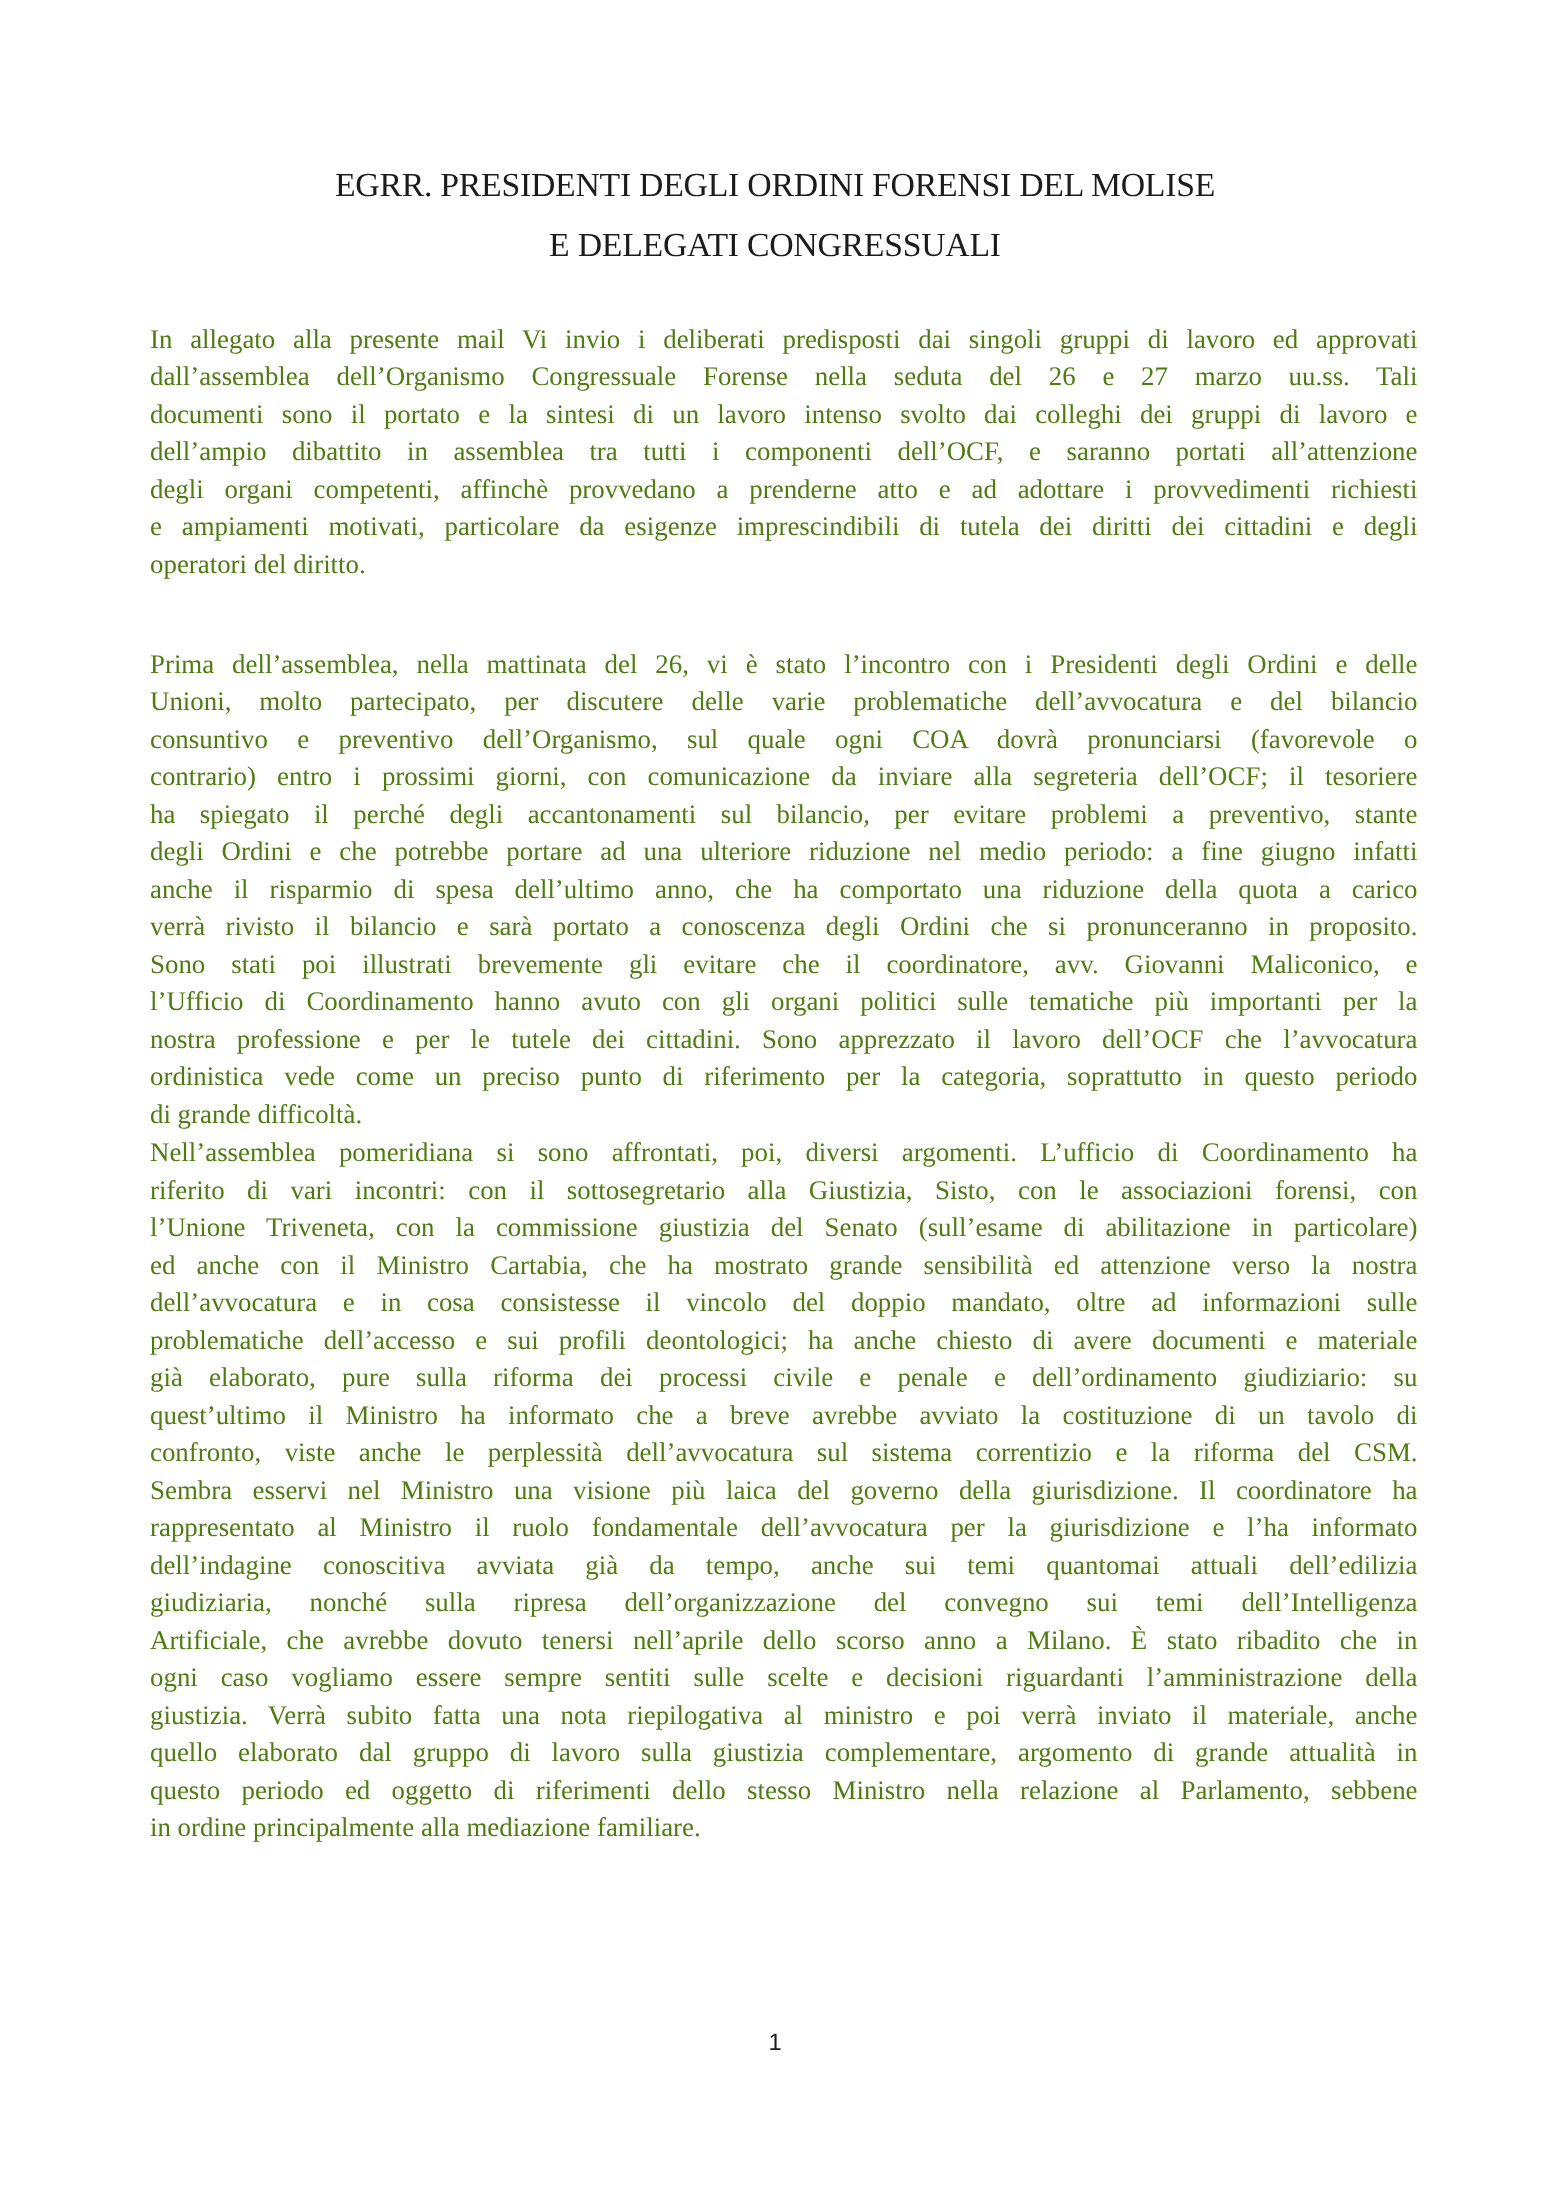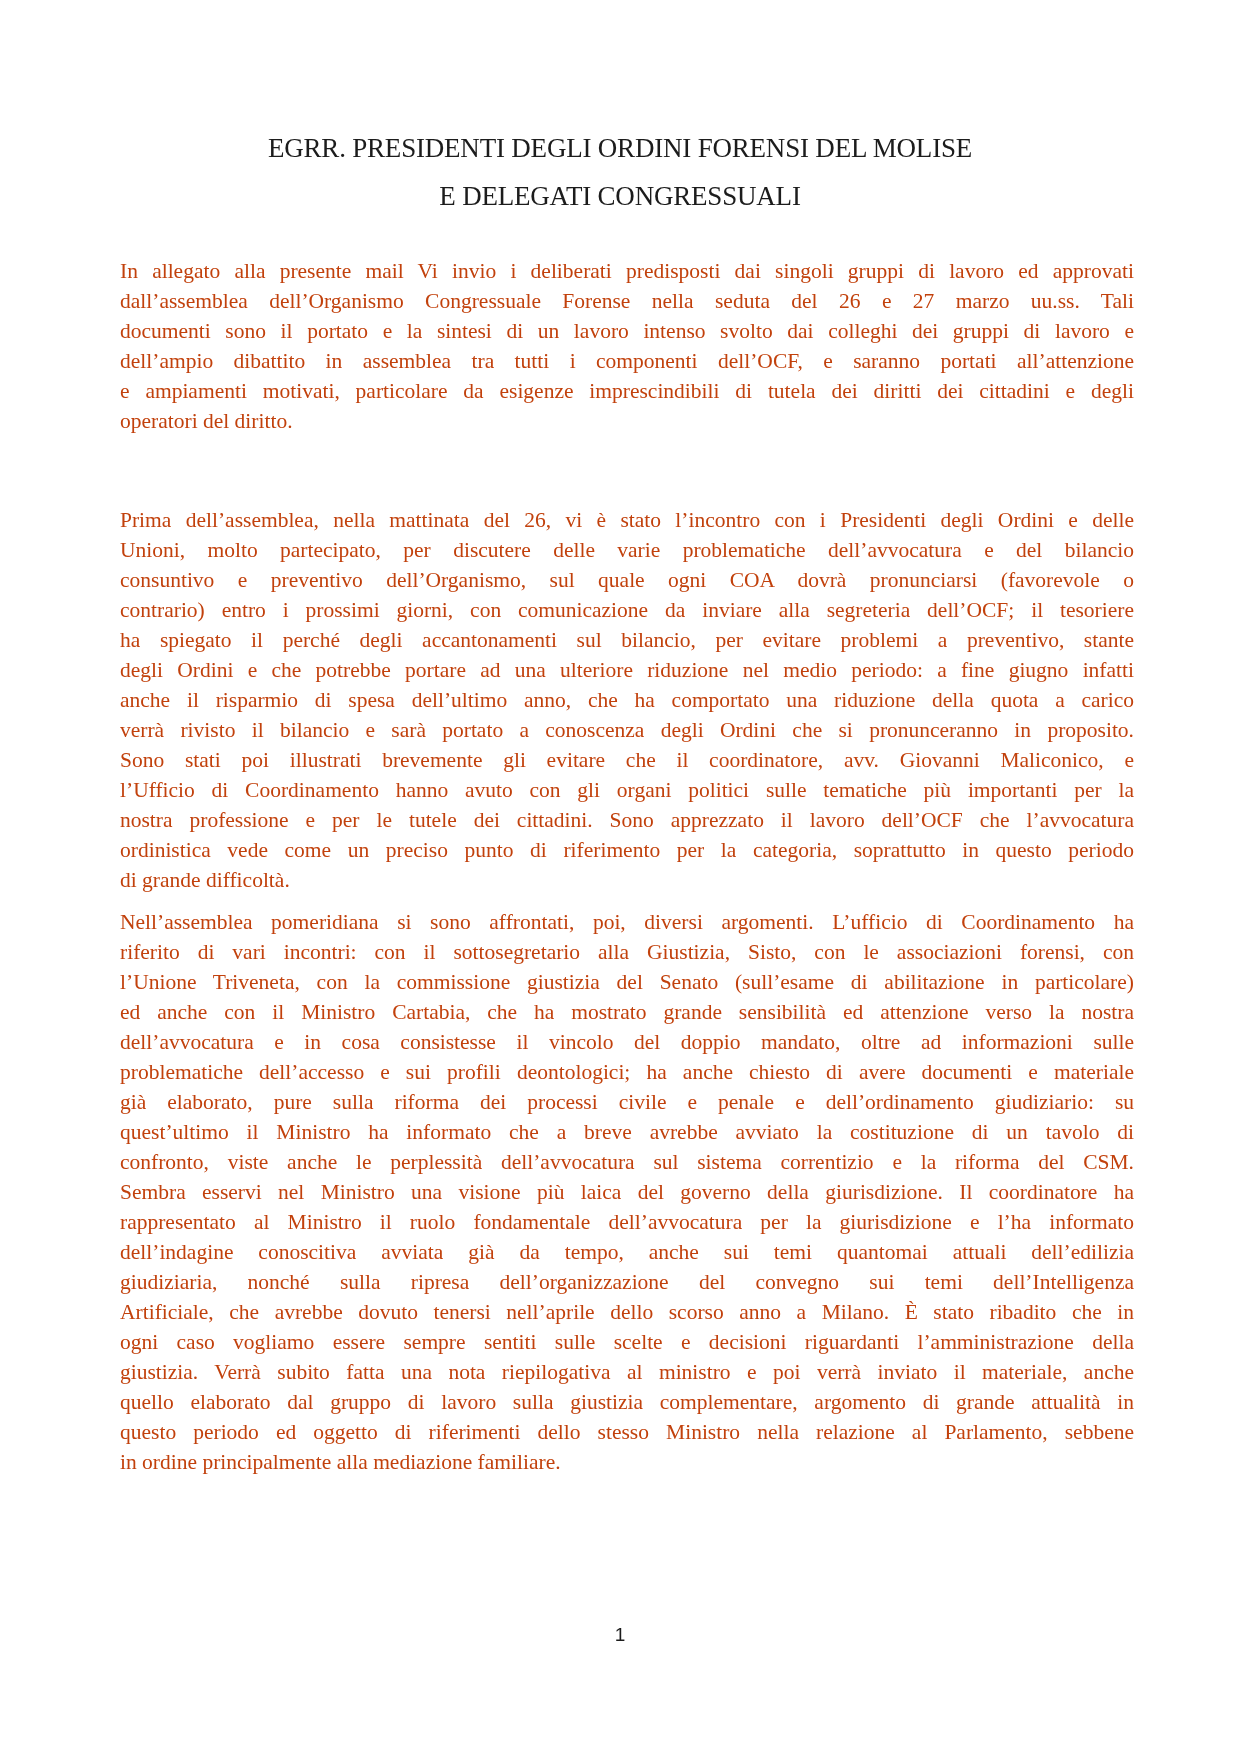--- a/index.html
+++ b/index.html
@@ -10,49 +10,50 @@
     font-family: "Liberation Serif", "DejaVu Serif", serif;
   }
   .heading {
     position: absolute; left: 0; width: 1240px; text-align: center;
     font-size: 27px; letter-spacing: -0.2px; color: #1c1c1c;
   }
   .h1 { top: 133px; }
   .h2 { top: 181px; }
   .body {
     position: absolute; left: 120px; width: 1014px;
-    font-size: 21.5px; color: #c2410c;
+    font-size: 21.5px; color: #4d7c0f;
   }
   .line {
     display: block; height: 30px; line-height: 30px;
     text-align: justify; text-align-last: justify; white-space: nowrap;
     overflow: visible;
   }
   .line.last { text-align-last: left; }
   .p1 { top: 256px; }
-  .p2 { top: 505px; }
+  .p2 { top: 516px; }
   .p3 { top: 907px; }
   .page-number {
     position: absolute; top: 1624px; left: 0; width: 1240px; text-align: center;
     font-family: "Liberation Sans", "DejaVu Sans", sans-serif;
     font-size: 19px; color: #1c1c1c;
   }
 </style>
 </head>
 <body>
 
 <div class="page">
   <div class="heading h1">EGRR. PRESIDENTI DEGLI ORDINI FORENSI DEL MOLISE</div>
   <div class="heading h2">E DELEGATI CONGRESSUALI</div>
 
   <div class="body p1">
       <span class="line">In allegato alla presente mail Vi invio i deliberati predisposti dai singoli gruppi di lavoro ed approvati</span>
       <span class="line">dall’assemblea dell’Organismo Congressuale Forense nella seduta del 26 e 27 marzo uu.ss. Tali</span>
       <span class="line">documenti sono il portato e la sintesi di un lavoro intenso svolto dai colleghi dei gruppi di lavoro e</span>
       <span class="line">dell’ampio dibattito in assemblea tra tutti i componenti dell’OCF, e saranno portati all’attenzione</span>
+      <span class="line">degli organi competenti, affinchè provvedano a prenderne atto e ad adottare i provvedimenti richiesti</span>
       <span class="line">e ampiamenti motivati, particolare da esigenze imprescindibili di tutela dei diritti dei cittadini e degli</span>
       <span class="line last">operatori del diritto.</span>
     </div>
   <div class="body p2">
       <span class="line">Prima dell’assemblea, nella mattinata del 26, vi è stato l’incontro con i Presidenti degli Ordini e delle</span>
       <span class="line">Unioni, molto partecipato, per discutere delle varie problematiche dell’avvocatura e del bilancio</span>
       <span class="line">consuntivo e preventivo dell’Organismo, sul quale ogni COA dovrà pronunciarsi (favorevole o</span>
       <span class="line">contrario) entro i prossimi giorni, con comunicazione da inviare alla segreteria dell’OCF; il tesoriere</span>
       <span class="line">ha spiegato il perché degli accantonamenti sul bilancio, per evitare problemi a preventivo, stante</span>
       <span class="line">degli Ordini e che potrebbe portare ad una ulteriore riduzione nel medio periodo: a fine giugno infatti</span>

